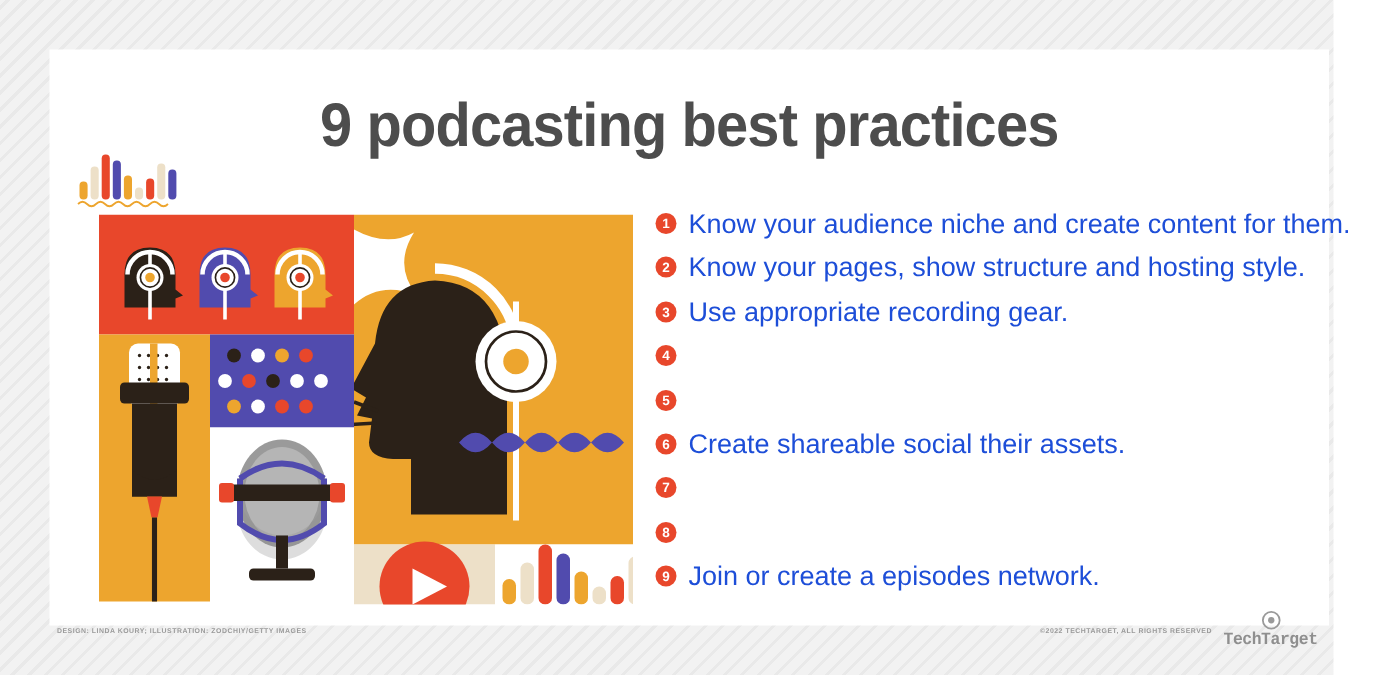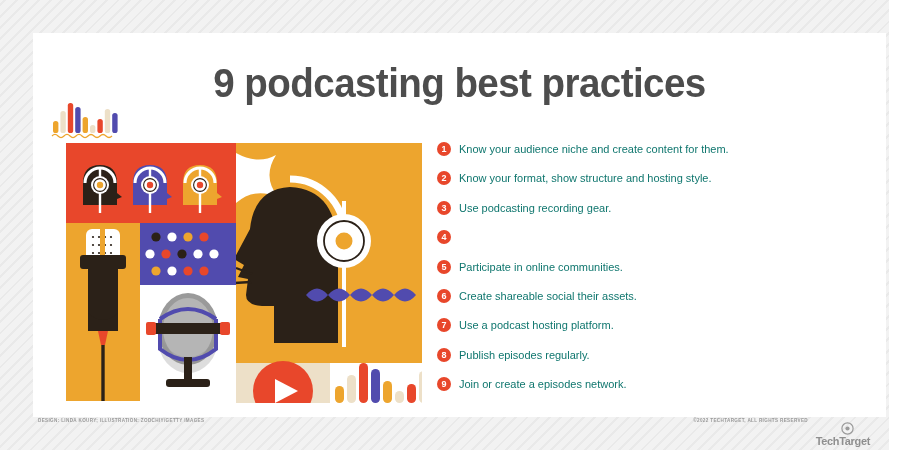--- a/index.html
+++ b/index.html
@@ -77,22 +77,22 @@
     background:#e8472b;
     color:#ffffff;
     font-size:9px;
     font-weight:bold;
     line-height:14px;
     text-align:center;
     margin-top:1px;
   }
   .row-text {
     margin-left:8px;
-    font-size:11px;
-    color:#0f766e;
+    font-size:18px;
+    color:#1d4ed8;
     line-height:16px;
     white-space:nowrap;
   }
 
   
   #footer-left {
     position:absolute;
     left:5px; top:385px;
     font-size:4.6px;
     letter-spacing:0.35px;
@@ -103,23 +103,24 @@
     position:absolute;
     right:78px; top:385px;
     font-size:4.6px;
     letter-spacing:0.35px;
     color:#9a9a9a;
     font-weight:bold;
     text-align:right;
   }
   #logo {
     position:absolute;
-    right:6px; top:389px;
+    right:6px; top:374px;
     width:66px; height:28px;
     text-align:left;
+    font-family:Liberation Mono, monospace;
   }
   #logo .mark { display:block; margin:0 auto 1px auto; }
   #logo .wordmark {
     display:block;
     font-size:11.5px;
     font-weight:bold;
     color:#8f8f8f;
     letter-spacing:-0.3px;
     line-height:11px;
     transform:scaleX(0.95);
@@ -295,50 +296,47 @@
 
     <div id="list">
 
       <div class="row">
         <div class="badge">1</div>
         <div class="row-text">Know your audience niche and create content for them.</div>
       </div>
 
       <div class="row">
         <div class="badge">2</div>
-        <div class="row-text">Know your format, show structure and hosting style.</div>
+        <div class="row-text">Know your pages, show structure and hosting style.</div>
       </div>
 
       <div class="row">
         <div class="badge">3</div>
-        <div class="row-text">Use podcasting recording gear.</div>
+        <div class="row-text">Use appropriate recording gear.</div>
       </div>
 
       <div class="row">
         <div class="badge">4</div>
       </div>
 
       <div class="row">
         <div class="badge">5</div>
-        <div class="row-text">Participate in online communities.</div>
       </div>
 
       <div class="row">
         <div class="badge">6</div>
         <div class="row-text">Create shareable social their assets.</div>
       </div>
 
       <div class="row">
         <div class="badge">7</div>
-        <div class="row-text">Use a podcast hosting platform.</div>
       </div>
 
       <div class="row">
         <div class="badge">8</div>
-        <div class="row-text">Publish episodes regularly.</div>
       </div>
 
       <div class="row">
         <div class="badge">9</div>
         <div class="row-text">Join or create a episodes network.</div>
       </div>
 
     </div>
 
     <div id="footer-left">DESIGN: LINDA KOURY; ILLUSTRATION: ZODCHIY/GETTY IMAGES</div>

